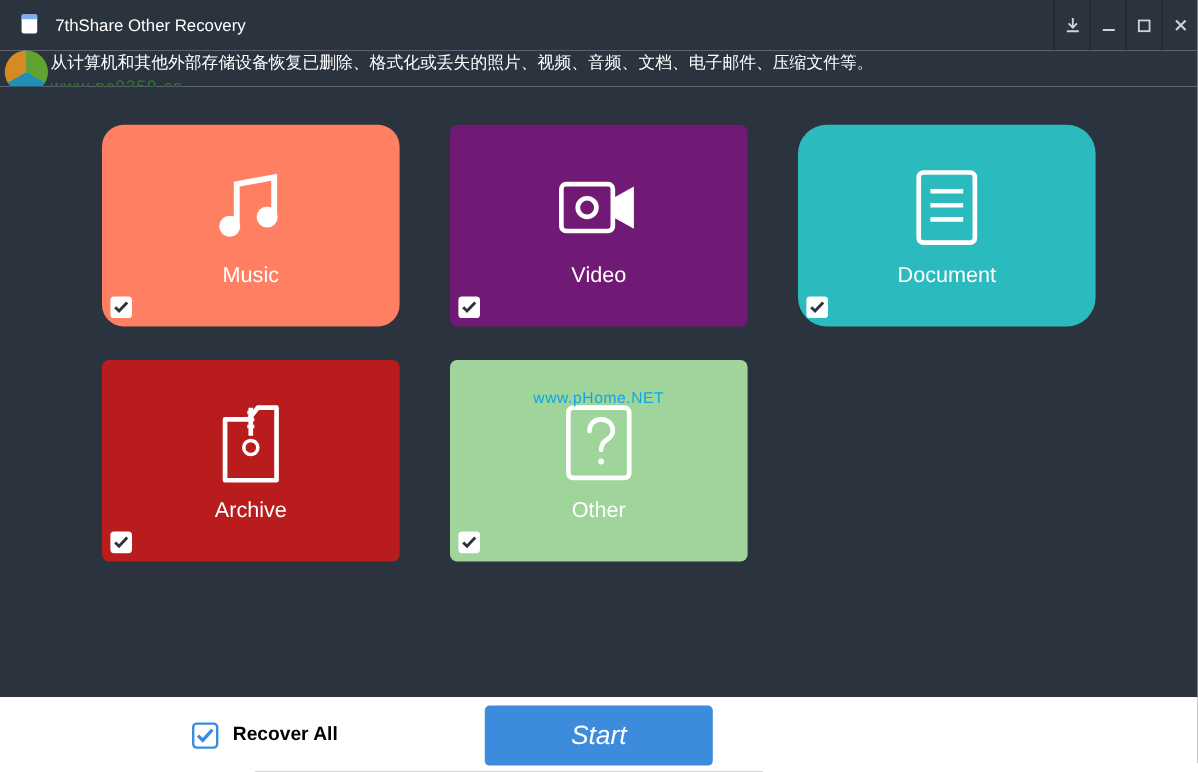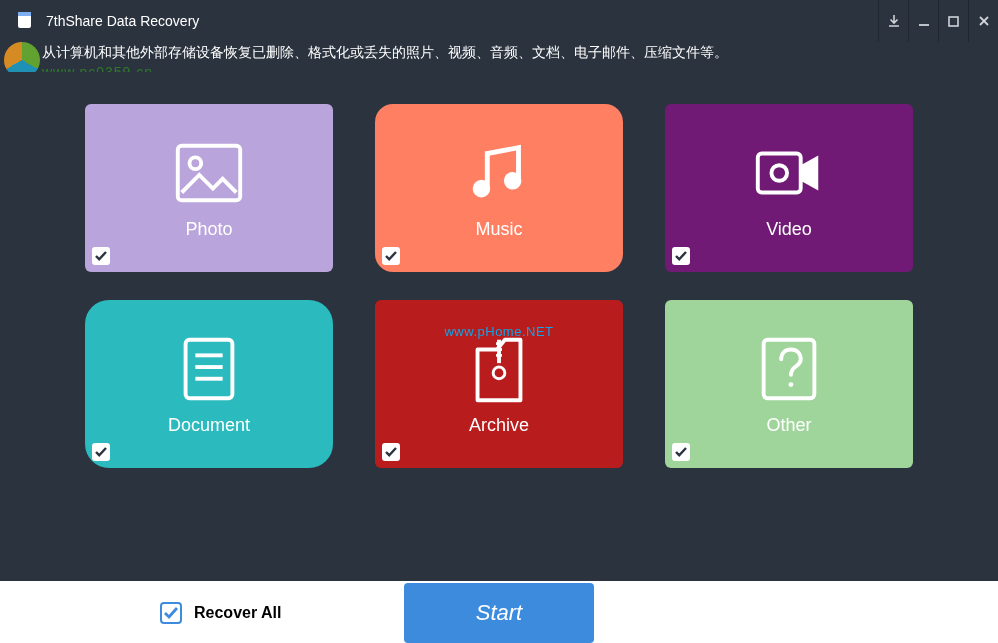--- a/index.html
+++ b/index.html
@@ -124,37 +124,37 @@
   .recover-chk {
     width: 22px; height: 22px;
     border: 2.5px solid #3d8bdd; border-radius: 4px;
     display: flex; align-items: center; justify-content: center;
   }
   .recover-chk svg { stroke:#3d8bdd; }
   .start-btn {
     position: absolute; left: 50%; transform: translateX(-50%);
     background:#3d8bdd; color:#fff;
     font-size: 22px; font-style: italic;
-    width: 190px; height: 60px;
+    width: 190px; height: 50px;
     border-radius: 4px;
     display:flex; align-items:center; justify-content:center;
     cursor:pointer;
   }
 </style>
 </head>
 <body>
 
 <div class="titlebar">
   <span class="app-icon">
     <svg width="20" height="20" viewBox="0 0 20 20">
       <rect x="3" y="1" width="13" height="16" rx="2" fill="#fff"></rect>
       <rect x="3" y="1" width="13" height="4" fill="#7eaef2"></rect>
     </svg>
   </span>
-  <span class="app-title">7thShare Data Recovery</span>
+  <span class="app-title">7thShare Other Recovery</span>
   <div class="winbtns">
     <div class="winbtn" title="download">
       <svg width="14" height="14" viewBox="0 0 14 14" fill="none" stroke="currentColor" stroke-width="1.6">
         <path d="M7 1v8M3.5 5.5L7 9l3.5-3.5M2 12h10"></path>
       </svg>
     </div>
     <div class="winbtn">
       <svg width="12" height="12" viewBox="0 0 12 12" stroke="currentColor" stroke-width="1.8">
         <line x1="1" y1="10" x2="11" y2="10"></line>
       </svg>
@@ -175,33 +175,20 @@
 
 <div class="header-desc">
   <div class="wm-logo"></div>
   <span>从计算机和其他外部存储设备恢复已删除、格式化或丢失的照片、视频、音频、文档、电子邮件、压缩文件等。</span>
   <span class="wm1">www.pc0359.cn</span>
 </div>
 
 <div class="main">
   <div class="tiles">
 
-    <div class="tile c-photo">
-      <svg class="tile-icon" viewBox="0 0 80 72" fill="none" stroke="#fff" stroke-width="4">
-        <rect x="8" y="8" width="64" height="56" rx="4"></rect>
-        <circle cx="26" cy="26" r="6"></circle>
-        <path d="M12 56 l18 -18 l14 14 l10 -10 l14 14"></path>
-      </svg>
-      <span class="tile-label">Photo</span>
-      <span class="chk">
-        <svg width="14" height="14" viewBox="0 0 14 14" fill="none" stroke-width="2.4">
-            <path d="M2 7l3.2 3.2L12 3"></path>
-          </svg>
-      </span>
-    </div>
 
     <div class="tile c-music">
       <svg class="tile-icon" viewBox="0 0 80 72" fill="#fff">
         <path d="M28 50V16l32-6v32" stroke="#fff" stroke-width="5" fill="none" stroke-linecap="round"></path>
         <circle cx="22" cy="52" r="9"></circle>
           <circle cx="54" cy="44" r="9"></circle>
       </svg>
       <span class="tile-label">Music</span>
       <span class="chk">
         <svg width="14" height="14" viewBox="0 0 14 14" fill="none" stroke-width="2.4">

